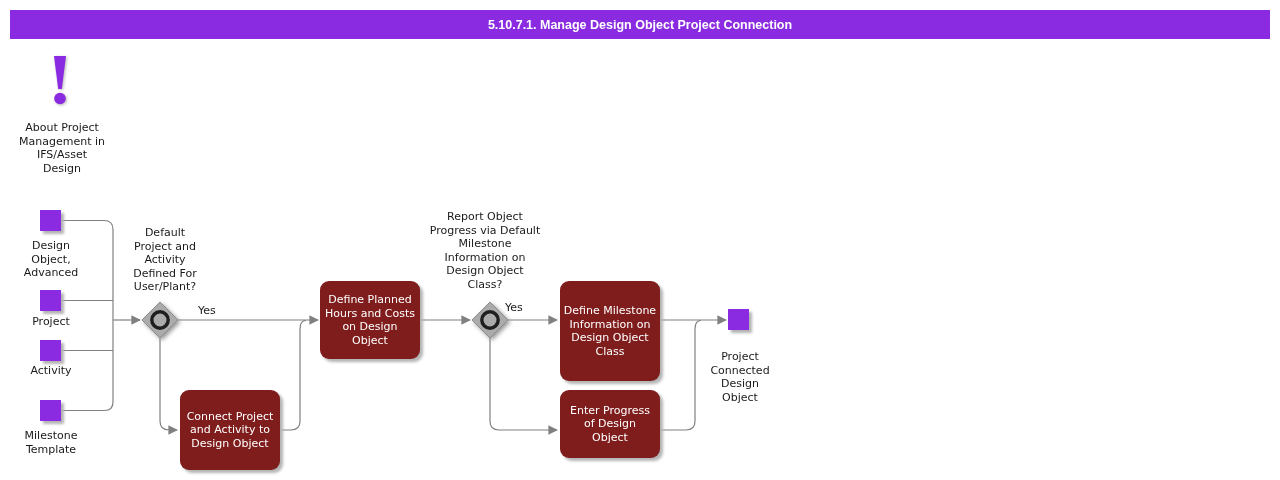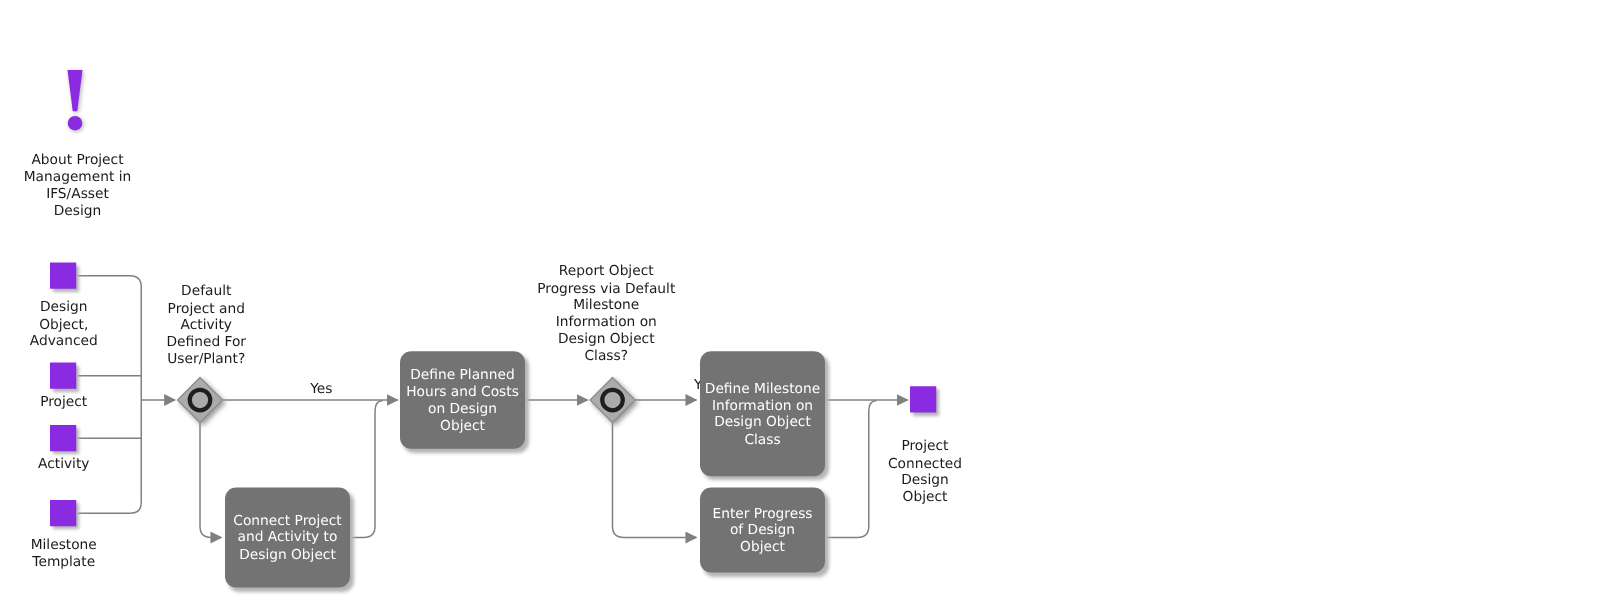--- a/index.html
+++ b/index.html
@@ -39,41 +39,42 @@
   }
   .nlabel {
     position: absolute;
     text-align: center;
     white-space: pre-line;
     line-height: 13.5px;
   }
   .process {
     position: absolute;
     width: 100px;
-    background: #737373;
+    background: #7f1d1d;
     border-radius: 9px;
     color: #ffffff;
     display: flex;
     align-items: center;
     justify-content: center;
     text-align: center;
     white-space: pre-line;
     line-height: 13.5px;
     box-shadow: 3px 3px 3px #b4b4b4;
     cursor: pointer;
   }
   .gateway { position: absolute; width: 48px; height: 48px; }
   .about-icon { position: absolute; left: 46px; top: 52px; cursor: pointer; }
-  .yes-label { position: absolute; width: 30px; text-align: center; margin-left: 44px; }
+  .yes-label { position: absolute; width: 30px; text-align: left; }
 </style>
 </head>
 <body>
 
 <div class="canvas">
 
+  <div class="title-bar">5.10.7.1. Manage Design Object Project Connection</div>
 
   <svg class="connectors" width="1280" height="480">
     <defs>
       <marker id="arr" viewBox="0 0 10 10" refX="9" refY="5" markerWidth="8" markerHeight="8" orient="auto-start-reverse">
         <path d="M0 0 L10 5 L0 10 z" fill="#808080"></path>
       </marker>
     </defs>
     <g stroke="#808080" stroke-width="1.2" fill="none">
       <path d="M62 220.5 H104 Q113 220.5 113 229.5 V402 Q113 410.5 104.5 410.5 H62"></path>
       <path d="M62 300.5 H113"></path>

